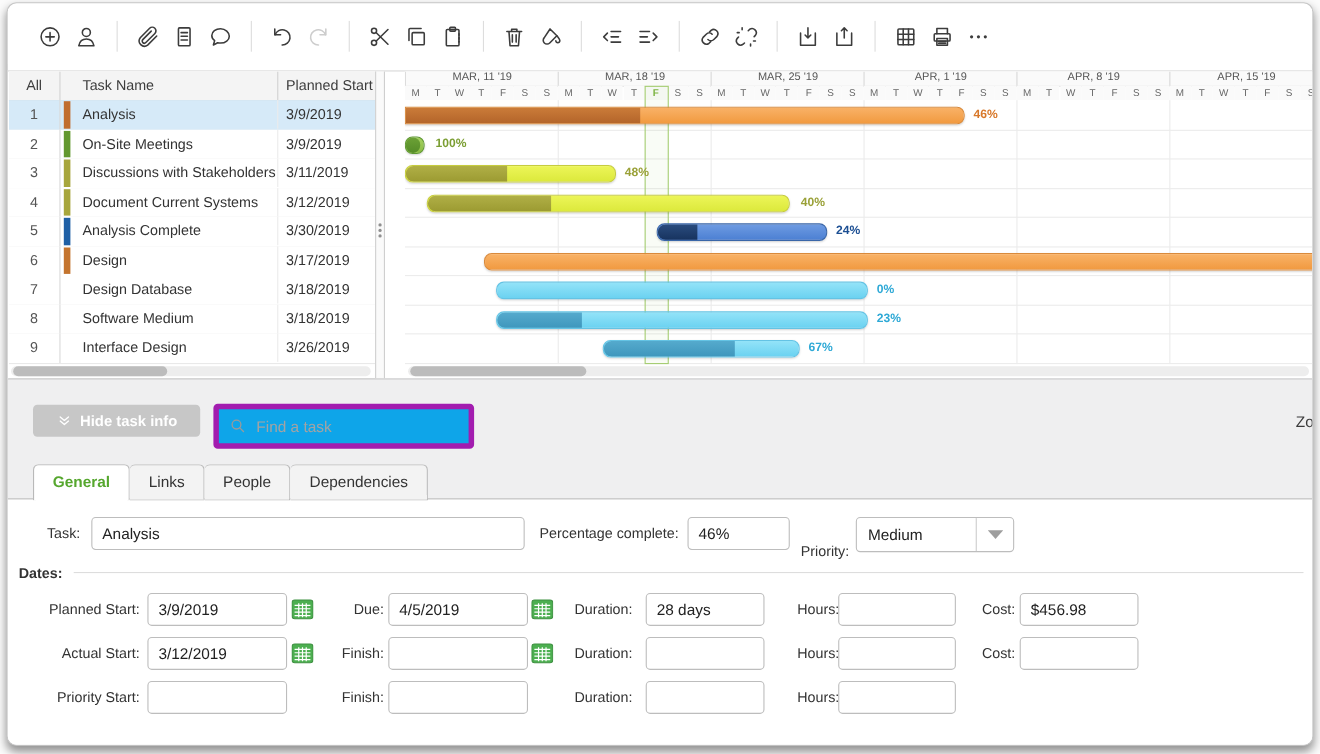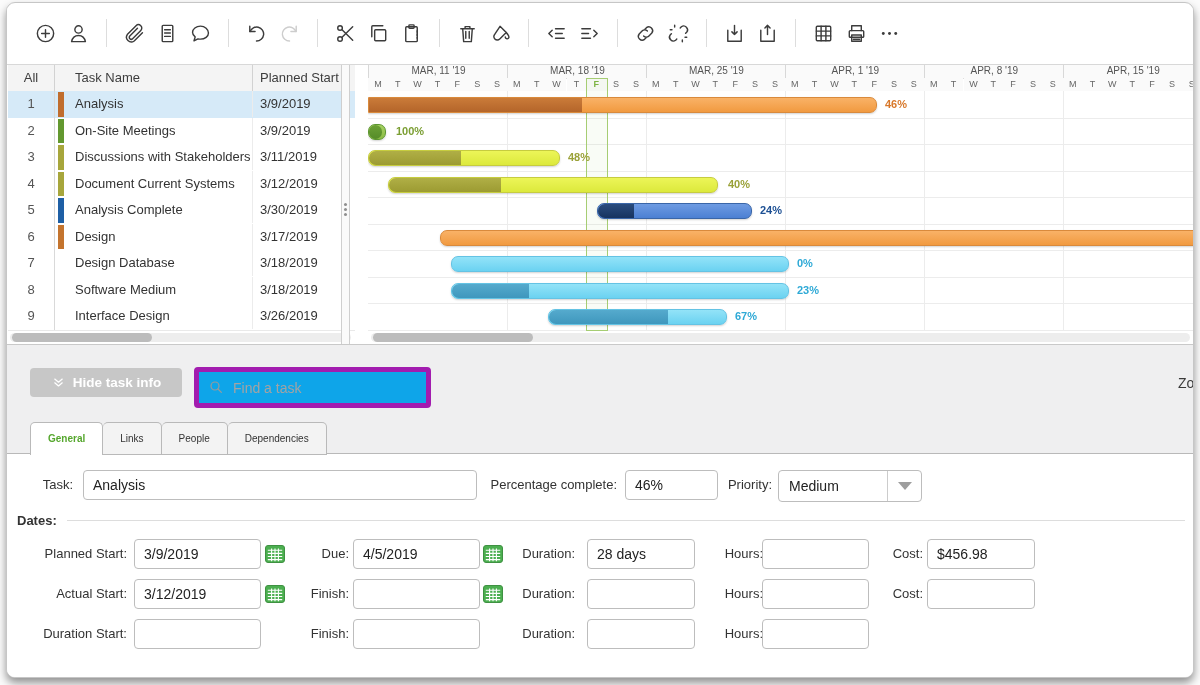--- a/index.html
+++ b/index.html
@@ -8,21 +8,21 @@
   
   .toolbar{position:absolute;left:0;top:5px;right:0;height:50px;display:flex;align-items:center;padding-left:22px;background:#fff;}
   .tb-group{display:flex;align-items:center;}
   .tb-btn{width:31px;height:30px;border:0;background:transparent;padding:0;margin:0 1px;display:flex;align-items:center;justify-content:center;color:#3c3c3c;cursor:pointer;}
   .tb-btn.disabled{color:#cdcdcd;}
   .tb-btn svg{width:23px;height:23px;stroke:currentColor;fill:none;stroke-width:1.5;stroke-linecap:round;stroke-linejoin:round;}
   .tb-sep{width:1px;height:28px;background:#ddd;margin:0 11px;}
 
   
   .panels{position:absolute;left:0;top:61px;right:0;height:280px;border-top:1px solid #d8d8d8;background:#fff;}
-  .tbl{position:absolute;left:1px;top:0;width:333px;height:279px;border-bottom:1px solid #c9c9c9;overflow:hidden;background:#fff;padding-left:14px;}
+  .tbl{position:absolute;left:1px;top:0;width:333px;height:279px;border-bottom:1px solid #c9c9c9;overflow:hidden;background:#fff;}
   .tbl-header{position:absolute;left:0;top:0;right:0;height:26px;background:#f4f4f4;border-bottom:1px solid #c9c9c9;font-size:13px;color:#3d3d3d;}
   .hc{position:absolute;top:0;height:26px;line-height:26px;}
   .hc-num{left:0;width:46px;text-align:center;border-right:1px solid #d2d2d2;}
   .hc-name{left:67px;}
   .hc-start{left:244px;padding-left:7px;border-left:1px solid #d2d2d2;width:82px;}
   .trow{position:absolute;left:0;right:0;height:26.5px;border-bottom:1px solid #e9e9e9;font-size:13px;color:#333;background:#fff;}
   .trow.sel{background:#d6eaf8;}
   .tc-num{position:absolute;left:0;top:0;width:46px;height:100%;line-height:26px;text-align:center;color:#555;border-right:1px solid #d9d9d9;}
   .tc-strip{position:absolute;left:50px;top:1px;bottom:1px;width:6px;}
   .tc-name{position:absolute;left:67px;top:0;line-height:26px;white-space:nowrap;}
@@ -48,21 +48,21 @@
   .bottom{position:absolute;left:0;top:341px;right:0;bottom:0;background:#efeff0;border-top:1px solid #c9c9c9;}
   .hide-btn{position:absolute;left:23px;top:23px;width:152px;height:29px;background:#c7c7c7;border:0;border-radius:4px;color:#fff;font-weight:bold;font-size:13.5px;font-family:"Liberation Sans",sans-serif;display:flex;align-items:center;justify-content:center;gap:7px;cursor:pointer;}
   .hide-btn svg{width:15px;height:15px;stroke:#fff;fill:none;stroke-width:2;stroke-linecap:round;stroke-linejoin:round;}
   .find-wrap{position:absolute;left:187px;top:22px;width:227px;height:31px;background:#0ea5e9;border:5px solid #a21caf;border-radius:4px;}
   .find-wrap svg{position:absolute;left:9px;top:7px;width:16px;height:16px;stroke:#9a9a9a;fill:none;stroke-width:1.8;stroke-linecap:round;}
   .find-input{position:absolute;left:32px;top:0;right:6px;height:29px;border:0;outline:none;font-size:14px;color:#333;font-family:"Liberation Sans",sans-serif;background:transparent;}
   .find-input::placeholder{color:#a3a3a3;}
   .zoom-part{position:absolute;left:1171px;top:30px;font-size:14px;color:#3a3a3a;white-space:nowrap;}
 
   .tabs{position:absolute;left:23px;top:77px;height:32px;display:flex;z-index:3;}
-  .tab{height:31px;line-height:31px;padding:0 17px;border:1px solid #b9b9b9;border-left-width:0;border-radius:5px 5px 0 0;font-size:10px;color:#333;background:#f3f3f3;cursor:pointer;text-align:right;}
+  .tab{height:31px;line-height:31px;padding:0 17px;border:1px solid #b9b9b9;border-left-width:0;border-radius:5px 5px 0 0;font-size:14px;color:#333;background:#f3f3f3;cursor:pointer;text-align:right;}
   .tab:first-child{border-left-width:1px;}
   .tab.active{background:#fff;color:#56a72e;font-weight:bold;height:32px;border-bottom:0;}
   .content{position:absolute;left:0;top:108px;right:0;bottom:0;background:#fff;border-top:1px solid #b9b9b9;}
 
   .flabel{position:absolute;font-size:13px;color:#333;line-height:30px;text-align:right;white-space:nowrap;}
   .finput{position:absolute;height:28px;border:1px solid #bdbdbd;border-radius:4px;padding:0 9px;font-size:14px;color:#222;font-family:"Liberation Sans",sans-serif;outline:none;background:#fff;}
   .dates-lbl{position:absolute;left:10px;font-size:13px;font-weight:bold;color:#333;}
   .dates-rule{position:absolute;height:1px;background:#ddd;}
   .cal{position:absolute;width:20px;height:20px;cursor:pointer;}
   .prio{position:absolute;left:771px;top:16px;width:142px;height:30px;border:1px solid #bdbdbd;border-radius:4px;background:#fff;cursor:pointer;}
@@ -430,21 +430,21 @@
         <div class="tab">Links</div>
         <div class="tab">People</div>
         <div class="tab">Dependencies</div>
       </div>
 
     <div class="content">
       <div class="flabel" style="left:0;width:66px;top:16px;">Task:</div>
       <div class="finput" style="left:76px;top:16px;width:374px;"><span style="line-height:28px;">Analysis</span></div>
       <div class="flabel" style="left:460px;width:150px;top:16px;">Percentage complete:</div>
       <div class="finput" style="left:618px;top:16px;width:73px;"><span style="line-height:28px;">46%</span></div>
-      <div class="flabel" style="left:668px;width:97px;top:16px;">Priority:</div>
+      <div class="flabel" style="left:668px;width:97px;top:32px;">Priority:</div>
       <div class="prio">
         <div class="prio-text">Medium</div>
         <div class="prio-arrow"></div>
       </div>
       <div class="dates-lbl" style="top:59px;">Dates:</div>
       <div class="dates-rule" style="left:60px;right:8px;top:66px;"></div>
       <div id="dateRows">
           <div class="flabel" style="left:0px;width:120px;top:85px;">Planned Start:</div>
           <div class="finput" style="left:127px;width:107px;top:85px;"><span style="line-height:28px;">3/9/2019</span></div>
           <div class="cal" style="left:258px;top:90px;">
@@ -490,21 +490,21 @@
                 <path d="M2.8 6.3h14.4M2.8 9.4h14.4M2.8 12.5h14.4M2.8 15.6h14.4M6.6 4.5v12.7M10 4.5v12.7M13.4 4.5v12.7"></path>
               </g>
             </svg>
           </div>
           <div class="flabel" style="left:500px;width:68px;top:125px;">Duration:</div>
           <div class="finput" style="left:580px;width:88px;top:125px;"><span style="line-height:28px;"></span></div>
           <div class="flabel" style="left:696px;width:60px;top:125px;">Hours:</div>
           <div class="finput" style="left:755px;width:87px;top:125px;"><span style="line-height:28px;"></span></div>
           <div class="flabel" style="left:866px;width:50px;top:125px;">Cost:</div>
           <div class="finput" style="left:920px;width:88px;top:125px;"><span style="line-height:28px;"></span></div>
-          <div class="flabel" style="left:0px;width:120px;top:165px;">Duration Start:</div>
+          <div class="flabel" style="left:0px;width:120px;top:165px;">Priority Start:</div>
           <div class="finput" style="left:127px;width:107px;top:165px;"><span style="line-height:28px;"></span></div>
           <div class="flabel" style="left:280px;width:62px;top:165px;">Finish:</div>
           <div class="finput" style="left:346px;width:107px;top:165px;"><span style="line-height:28px;"></span></div>
           <div class="flabel" style="left:500px;width:68px;top:165px;">Duration:</div>
           <div class="finput" style="left:580px;width:88px;top:165px;"><span style="line-height:28px;"></span></div>
           <div class="flabel" style="left:696px;width:60px;top:165px;">Hours:</div>
           <div class="finput" style="left:755px;width:87px;top:165px;"><span style="line-height:28px;"></span></div>
         </div>
     </div>
   </div>

